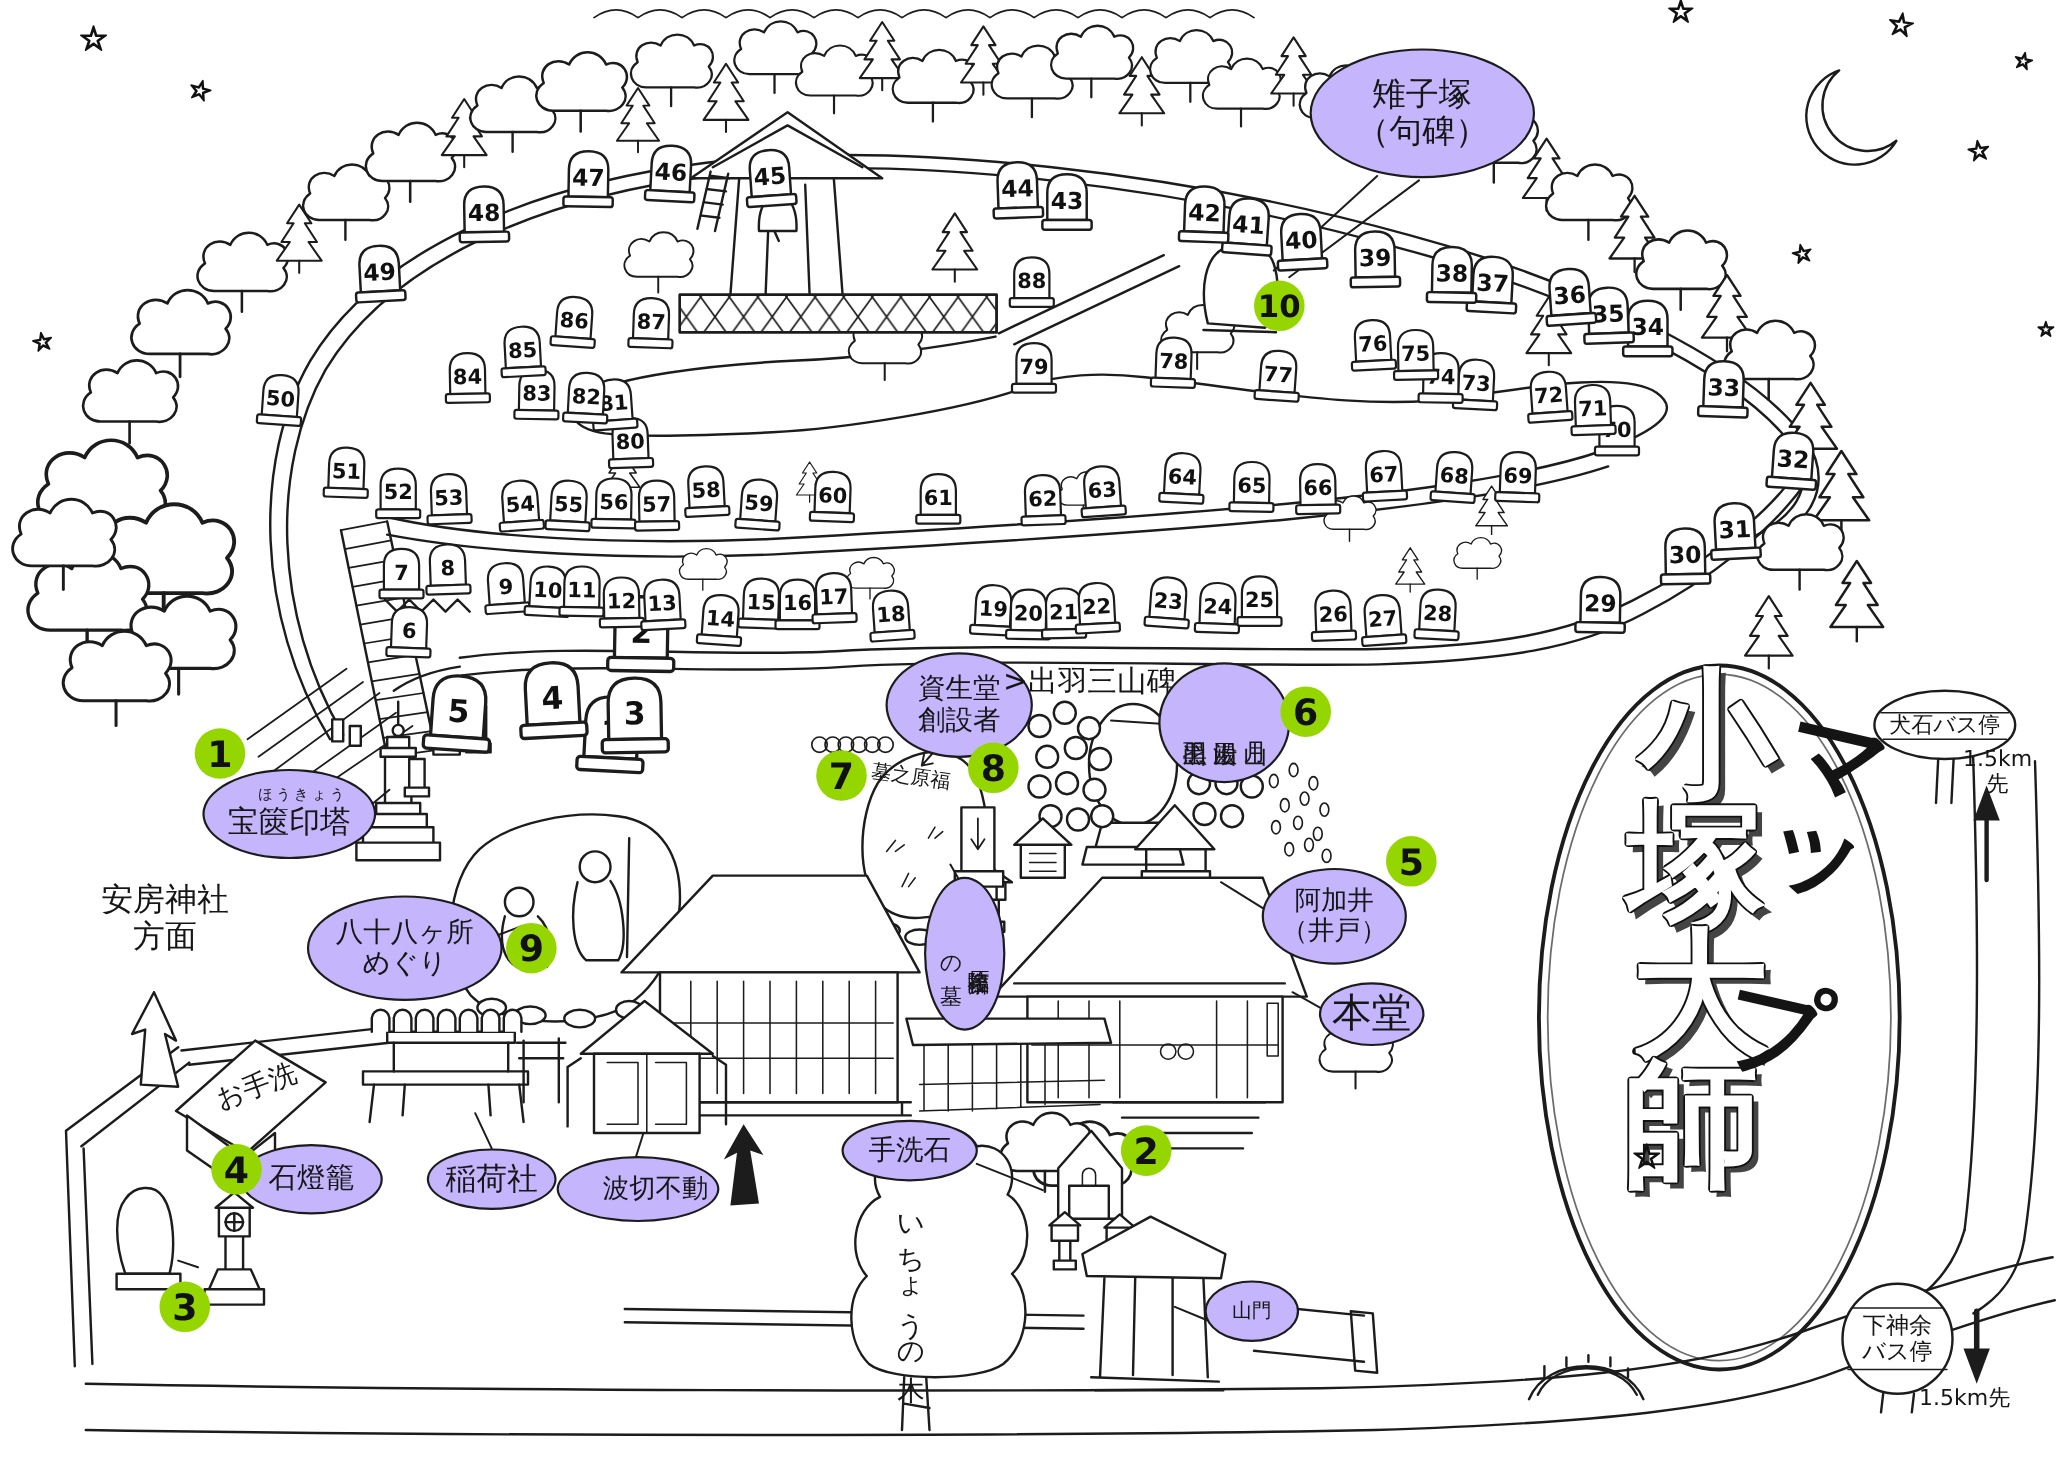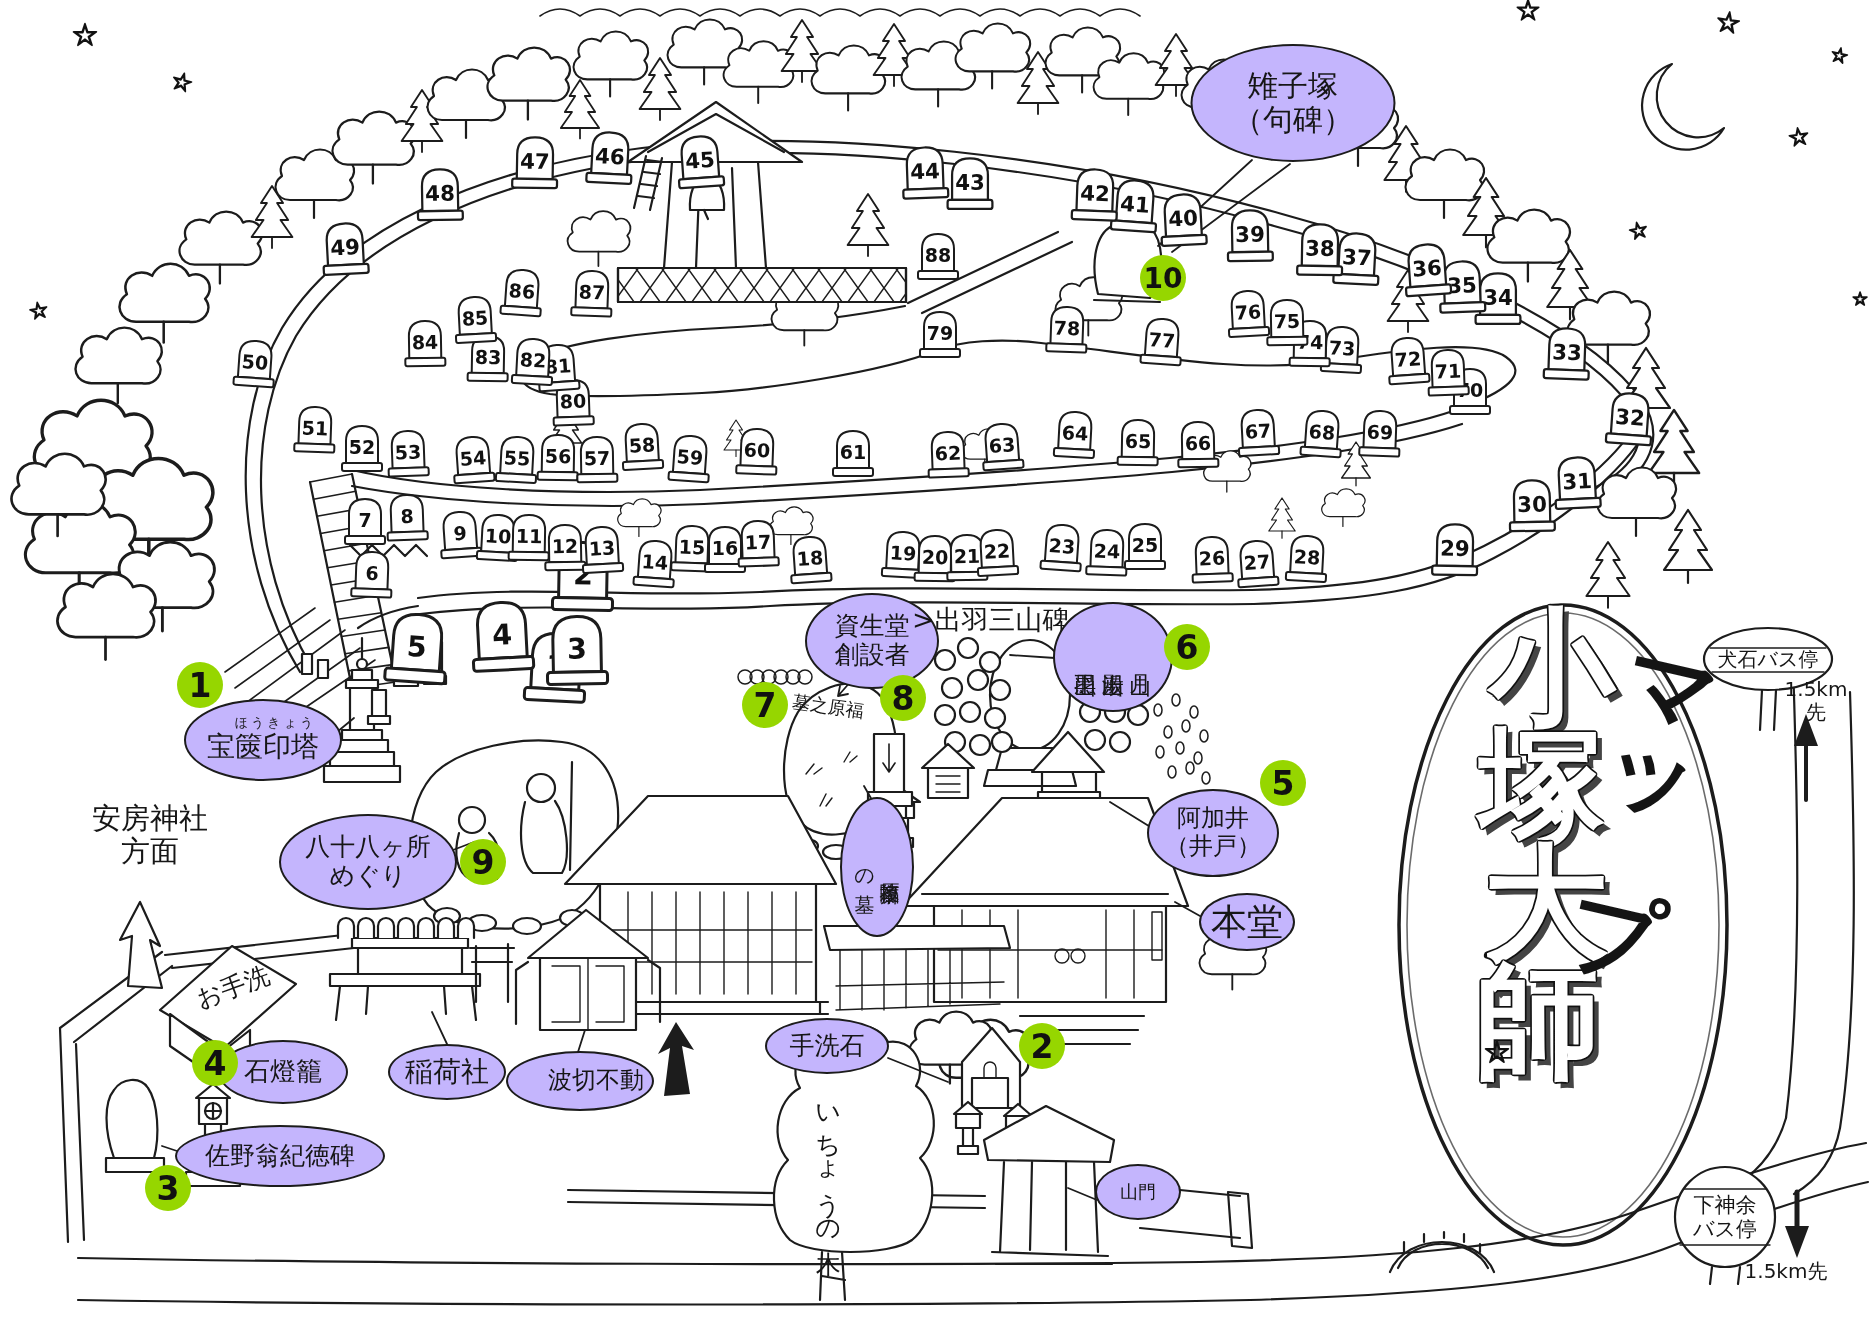--- a/index.html
+++ b/index.html
@@ -796,21 +796,20 @@
 <div id="overlay">
       <div class="bb" style="left: 1293px; top: 103px; transform: translate(-50%, -50%); width: 205px; height: 118px; font-size: 30px;"><div>雉子塚
 （句碑）</div></div>
       <div class="bb" style="left: 263px; top: 740px; transform: translate(-50%, -50%); width: 158px; height: 82px; font-size: 28px;"><div style="font-size: 13px; letter-spacing: 3px; margin-left: 25px;">ほうきょう</div><div>宝篋印塔</div></div>
       <div class="bb plain" style="left: 150px; top: 835px; transform: translate(-50%, -50%); font-size: 29px;"><div>安房神社
 方面</div></div>
       <div class="bb" style="left: 368px; top: 862px; transform: translate(-50%, -50%); width: 178px; height: 96px; font-size: 25px;"><div>八十八ヶ所
 めぐり</div></div>
       <div class="bb plain" style="left: 233px; top: 988px; transform: translate(-50%, -50%) rotate(-20deg); font-size: 25px;"><div>お手洗</div></div>
       <div class="bb" style="left: 283px; top: 1072px; transform: translate(-50%, -50%); width: 130px; height: 64px; font-size: 26px;"><div>石燈籠</div></div>
-      <div class="bb" style="left: 280px; top: 1156px; transform: translate(-50%, -50%); width: 210px; height: 62px; font-size: 25px;"><div>佐野翁紀徳碑</div></div>
       <div class="bb" style="left: 447px; top: 1072px; transform: translate(-50%, -50%); width: 118px; height: 56px; font-size: 28px;"><div>稲荷社</div></div>
       <div class="bb" style="left: 580px; top: 1081px; transform: translate(-50%, -50%); width: 148px; height: 60px; font-size: 24px; align-items: flex-end;"><div>波切不動</div></div>
       <div class="bb" style="left: 872px; top: 641px; transform: translate(-50%, -50%); width: 134px; height: 96px; font-size: 25px;"><div>資生堂
 創設者</div></div>
       <div class="bb plain" style="left: 1002px; top: 620px; transform: translate(-50%, -50%); font-size: 27px;"><div>&gt;出羽三山碑&lt;</div></div>
       <div class="bb vert" style="left: 1113px; top: 657px; transform: translate(-50%, -50%); width: 120px; height: 110px; font-size: 22px;"><div>月山
 湯殿山
 羽黒山</div></div>
       <div class="bb vert" style="left: 877px; top: 867px; transform: translate(-50%, -50%); width: 74px; height: 140px; font-size: 20px;"><div>福原陵斎
 の墓</div></div>

